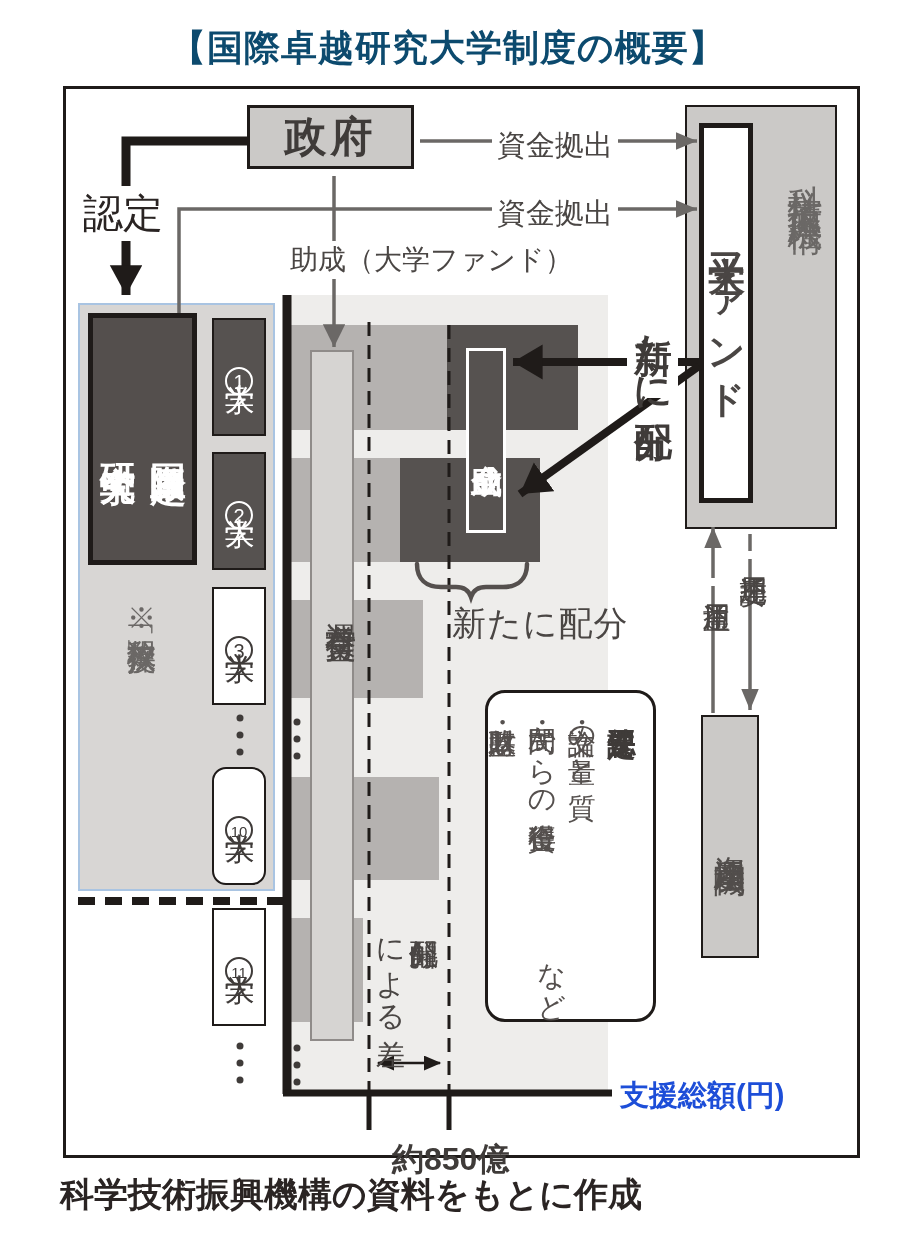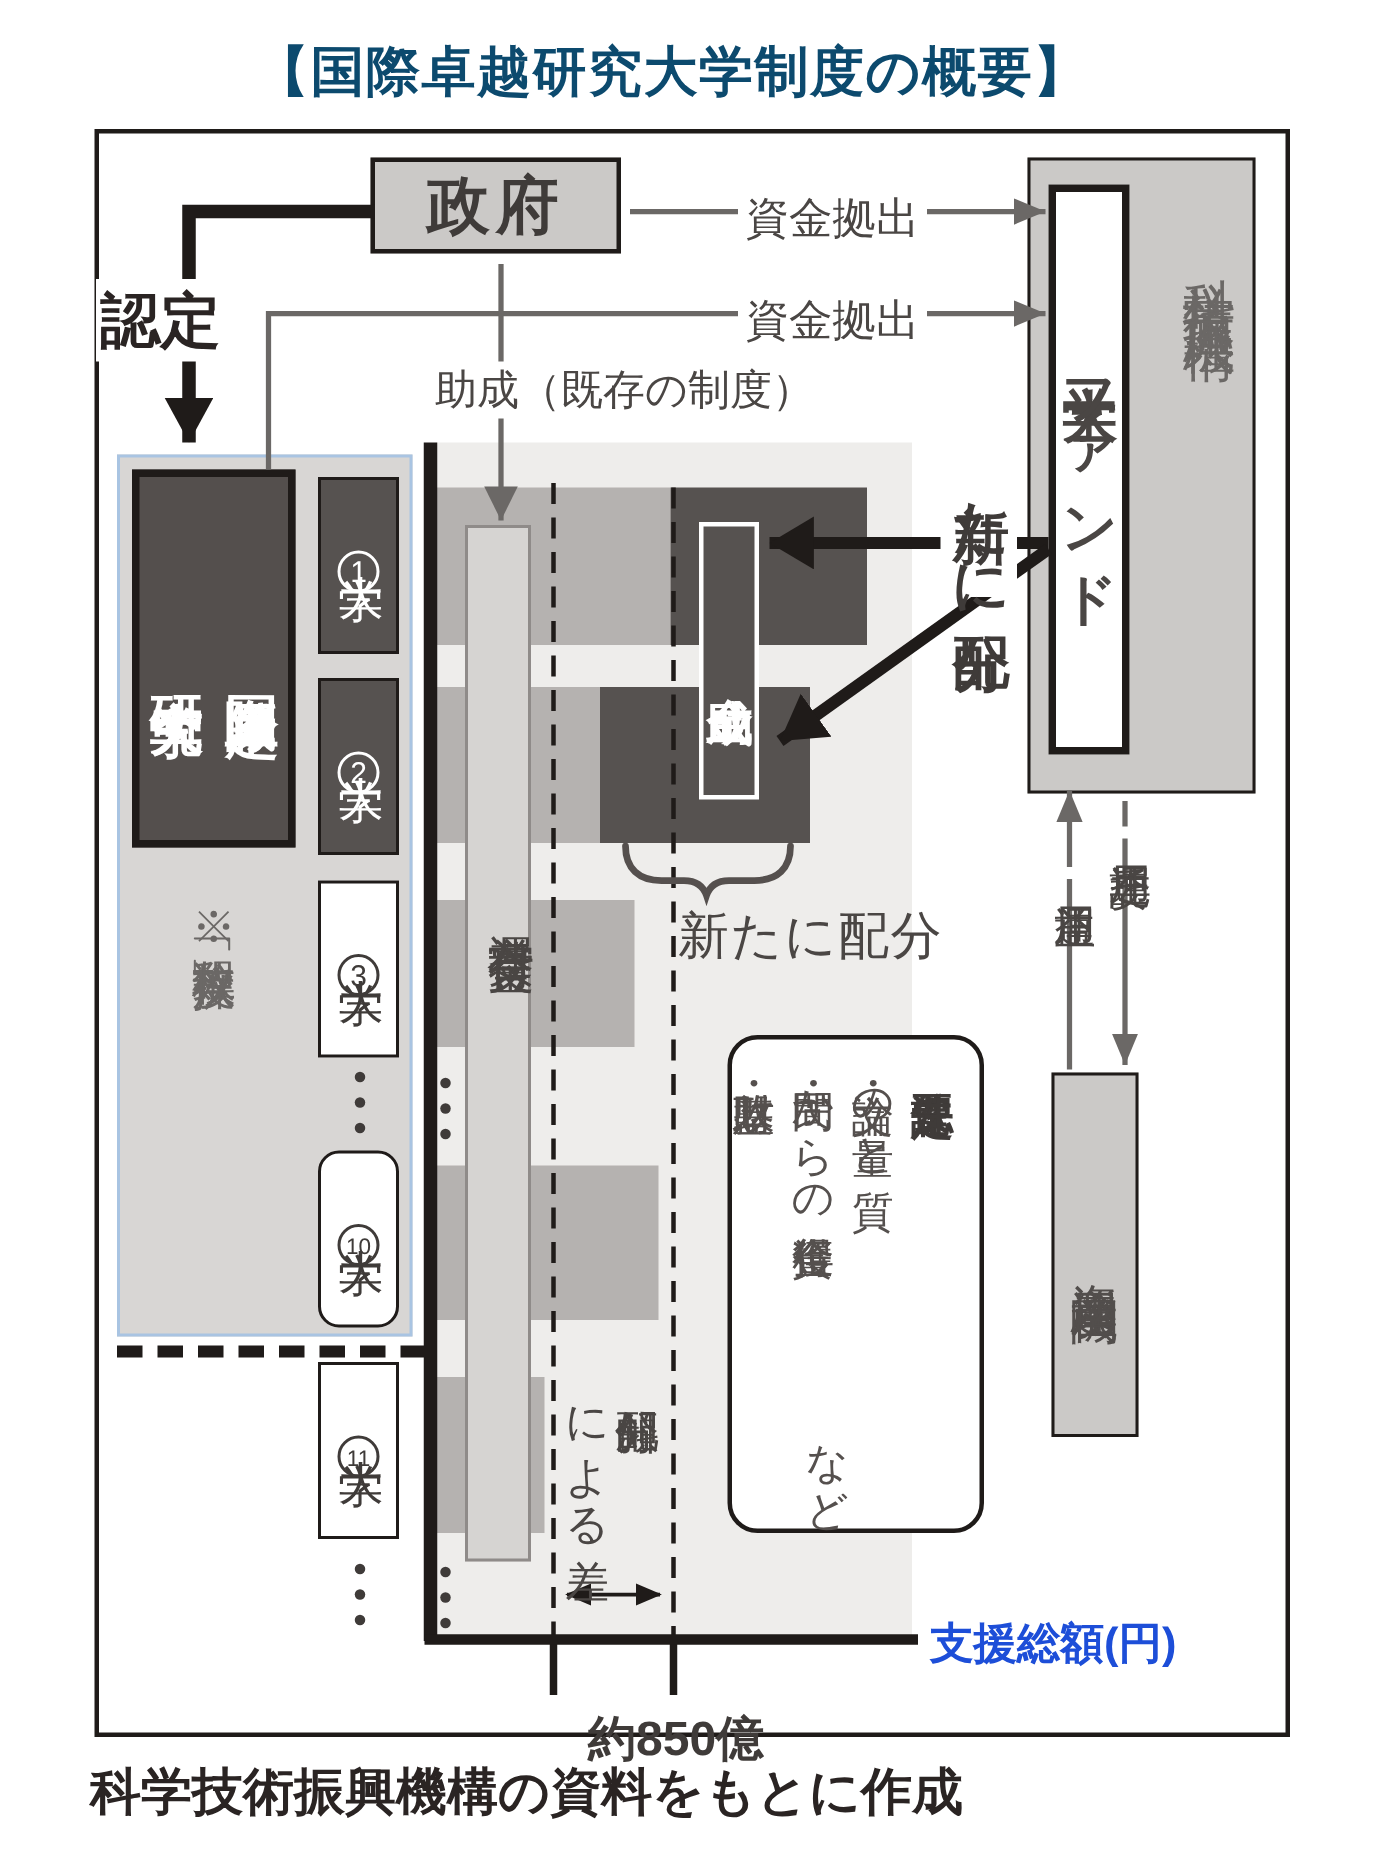--- a/index.html
+++ b/index.html
@@ -164,24 +164,24 @@
       <circle cx="297" cy="739" r="3.5"></circle>
       <circle cx="297" cy="756" r="3.5"></circle>
   </g>
   <g fill="#3f3b39">
     <circle cx="297" cy="1048" r="3.5"></circle>
       <circle cx="297" cy="1065" r="3.5"></circle>
       <circle cx="297" cy="1082" r="3.5"></circle>
   </g>
 </svg>
 
-<div class="lbl" style="left:64px;top:186px;font-size:40px;font-weight:bold;color:#2a2423;padding:0 3px;">認定</div>
+<div class="lbl" style="left:80px;top:186px;font-size:40px;font-weight:normal;color:#2a2423;padding:0 3px;">認定</div>
 <div class="lbl" style="left:492px;top:126px;font-size:29px;padding:0 5px;">資金拠出</div>
 <div class="lbl" style="left:492px;top:194px;font-size:29px;padding:0 5px;">資金拠出</div>
-<div class="lbl" style="left:288px;top:241px;font-size:28px;padding:0 2px;">助成（既存の制度）</div>
+<div class="lbl" style="left:288px;top:241px;font-size:28px;padding:0 2px;">助成（大学ファンド）</div>
 <div class="abs vtext" style="left:627px;top:303px;font-size:38px;font-weight:bold;color:#3f3b39;z-index:4;background:#fff;padding:4px 0;">新たに配分</div>
 <div class="lbl vtext" style="left:697px;top:578px;font-size:28px;padding:4px 0;">運用益</div>
 <div class="lbl vtext" style="left:734px;top:551px;font-size:28px;padding:4px 0;">運用委託</div>
 <div class="abs" style="left:452px;top:601px;font-size:34px;color:#4a4644;z-index:4;letter-spacing:1px;">新たに配分</div>
 <div class="abs vtext nobg" style="left:374px;top:918px;font-size:29px;color:#4a4644;line-height:1.14;z-index:4;">
   <div>傾斜配分</div>
   <div>による差</div>
 </div>
 <div class="abs" style="left:392px;top:1138px;font-size:32px;font-weight:600;color:#3f3b39;z-index:4;">約850億</div>
 <div class="lbl" style="left:617px;top:1076px;font-size:29px;font-weight:bold;color:#1d4ed8;padding:0 3px;">支援総額(円)</div>

